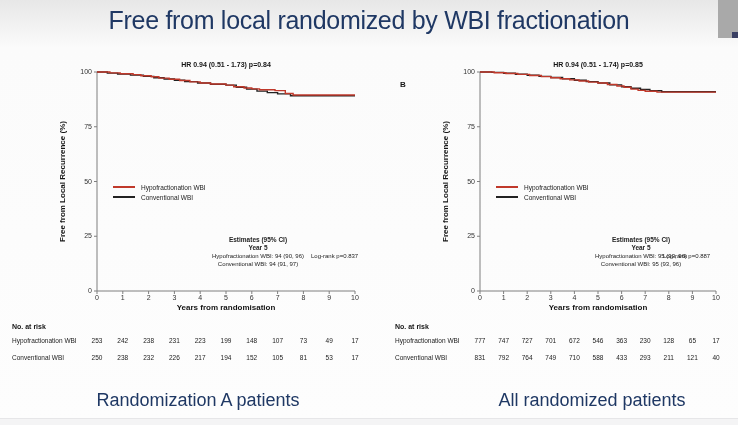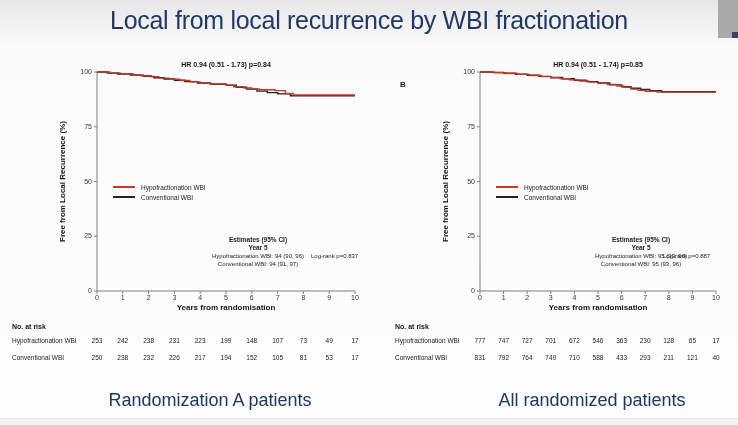--- a/index.html
+++ b/index.html
@@ -29,21 +29,21 @@
   .risklabel{position:absolute;font-size:6.5px;color:#222;white-space:nowrap;}
   .risknum{position:absolute;font-size:6.5px;color:#222;text-align:center;}
   .ytick{position:absolute;font-size:7px;color:#333;text-align:right;}
   .xtick{position:absolute;font-size:7px;color:#333;text-align:center;}
   .caption{position:absolute;font-size:18px;color:#1f3864;text-align:center;}
 </style>
 </head>
 <body>
 
 <div id="page">
-  <div class="title">Local from local recurrence by WBI fractionation</div>
+  <div class="title">Free from local randomized by WBI fractionation</div>
   <div class="corner"></div>
   <div class="corner-dot"></div>
 
   <svg id="plot-svg" width="738" height="425">
       <path d="M97,72 V291 H355" stroke="#7f7f7f" stroke-width="1" fill="none"></path>
       <line x1="94" y1="72" x2="97" y2="72" stroke="#7f7f7f" stroke-width="1"></line>
       <line x1="94" y1="126.75" x2="97" y2="126.75" stroke="#7f7f7f" stroke-width="1"></line>
       <line x1="94" y1="181.5" x2="97" y2="181.5" stroke="#7f7f7f" stroke-width="1"></line>
       <line x1="94" y1="236.25" x2="97" y2="236.25" stroke="#7f7f7f" stroke-width="1"></line>
       <line x1="94" y1="291" x2="97" y2="291" stroke="#7f7f7f" stroke-width="1"></line>
@@ -98,21 +98,21 @@
       <div class="h">Estimates (95% CI)</div>
       <div class="h">Year 5</div>
       <div>Hypofractionation WBI:  94 (90, 96)</div>
       <div>Conventional WBI:  94 (91, 97)</div>
     </div>
     <div class="logrank" style="left:311px;top:253px;">Log-rank p=0.837</div>
     <div class="xlab" style="left:97px;top:303px;width:258px;">Years from randomisation</div>
     <div class="riskh" style="left:12px;top:323px;">No. at risk</div>
     <div class="risklabel" style="left:12px;top:337px;">Hypofractionation WBI</div>
     <div class="risklabel" style="left:12px;top:354px;">Conventional WBI</div>
-    <div class="caption" style="left:60px;top:390px;width:300px;">Randomization A patients</div>
+    <div class="caption" style="left:48px;top:390px;width:300px;">Randomization A patients</div>
   </section>
 
   <section class="panel">
     <div class="pletter" style="left:400px;top:80px;">B</div>
     <div class="hr" style="left:480px;top:61px;width:236px;">HR 0.94 (0.51 - 1.74) p=0.85</div>
     <div class="ylab" style="left:441px;top:72px;height:219px;">Free from Local Recurrence (%)</div>
     <div class="legend" style="left:496px;top:182px;">
         <div class="legend-row">
           <span class="legend-swatch" style="background: rgb(192, 57, 43);"></span>
           <span class="legend-label">Hypofractionation WBI</span>

